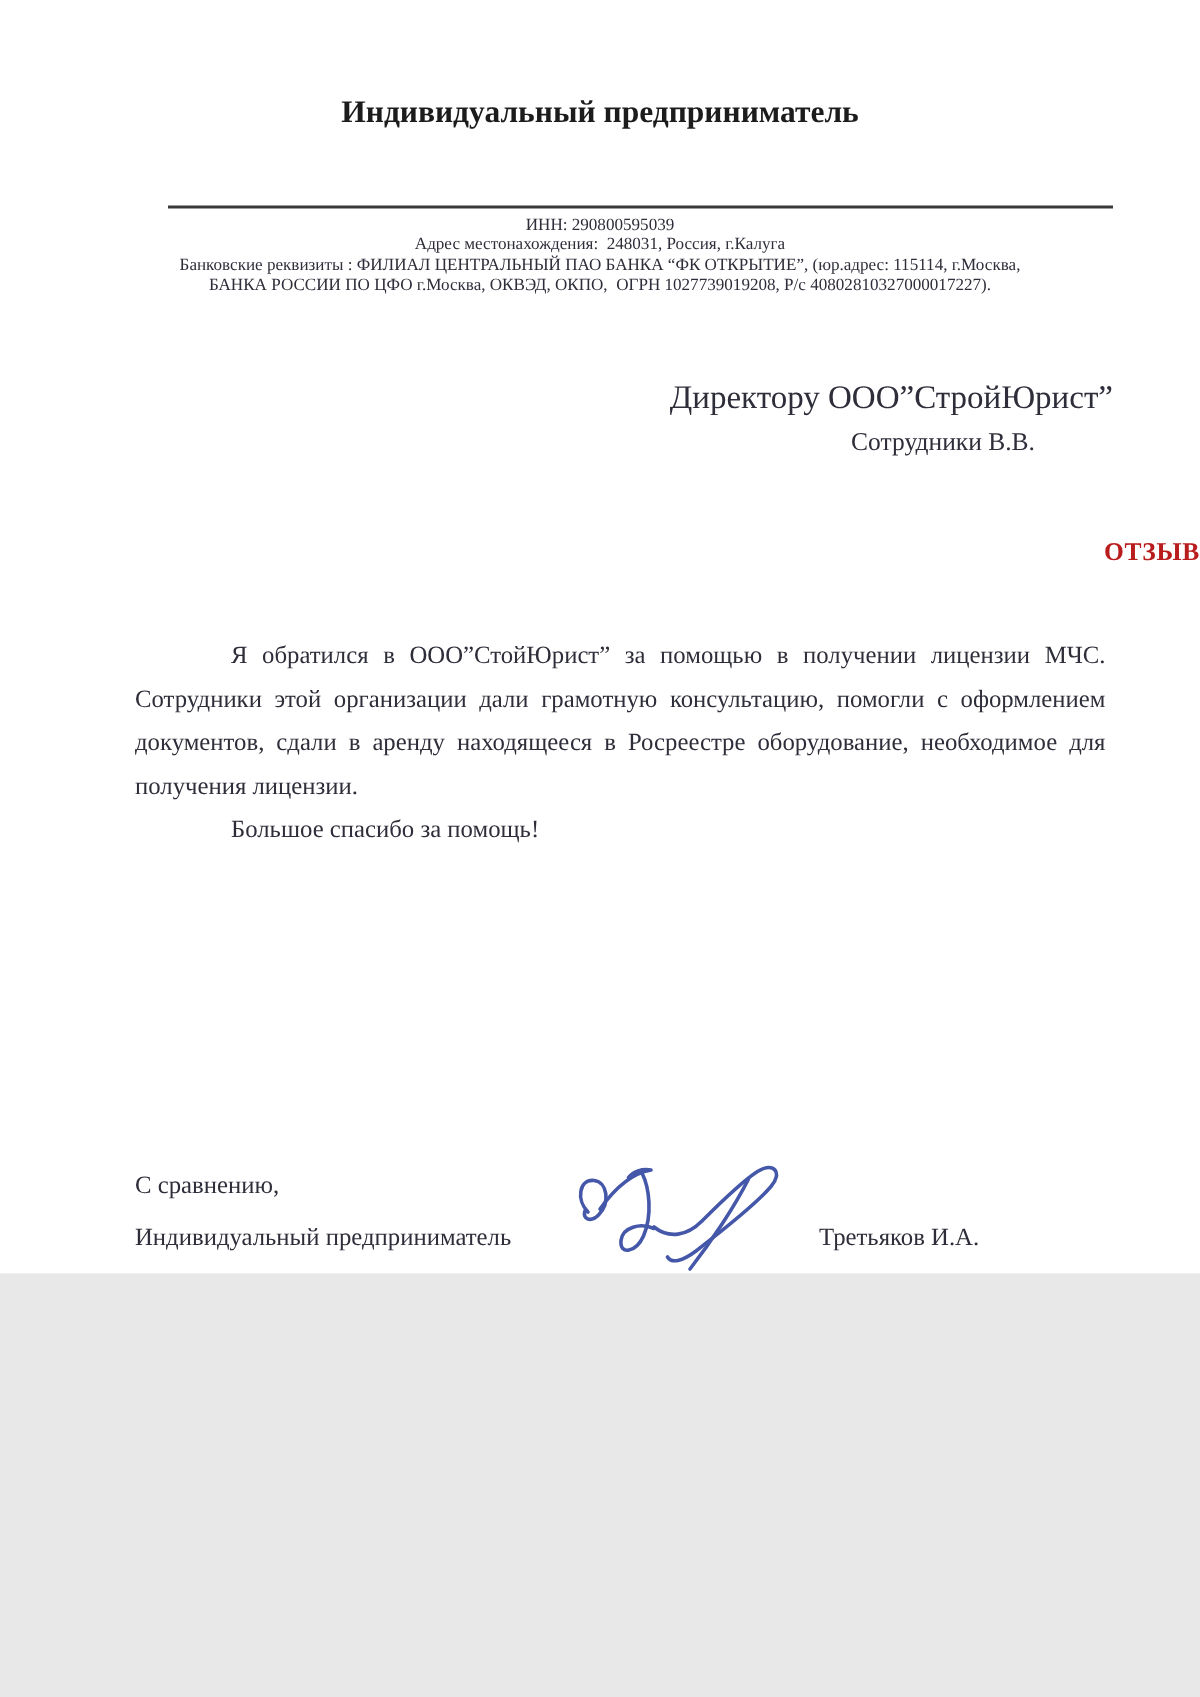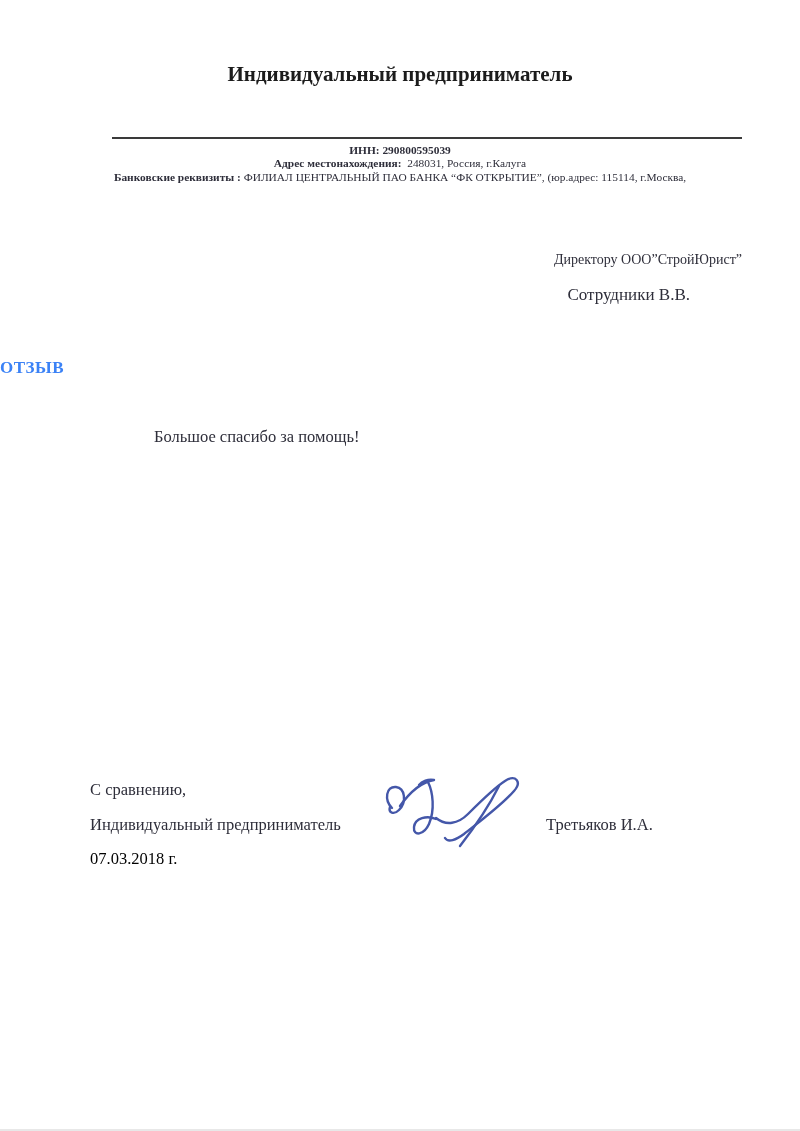--- a/index.html
+++ b/index.html
@@ -1,19 +1,19 @@
 <!DOCTYPE html>
 <html><head>
 <meta charset="utf-8">
 <style>
   html, body { margin: 0; padding: 0; background: #e8e8e8; }
   .page {
     position: relative;
     width: 800px;
-    height: 1129px;
+    height: 849px;
     margin: 0 auto;
     background: #ffffff;
     font-family: "Liberation Serif", "DejaVu Serif", serif;
     color: #2b2b2b;
     overflow: hidden;
   }
   .abs { position: absolute; }
 
   
   .letterhead {
@@ -30,40 +30,40 @@
     background: #3a3a3a;
   }
   .org-details {
     top: 144px; left: 40px; width: 720px;
     text-align: center;
     font-size: 11.4px;
     line-height: 13.4px;
     color: #2e2e3a;
   }
   .org-details .pre { white-space: pre; }
-  .b { font-weight: bold; margin-top: 18px; }
+  .b { font-weight: normal; margin-top: 18px; }
 
   
   .recipient-line1 {
     top: 252px; right: 58px;
-    font-size: 14px; color: #2e2e3a;
+    font-size: 22px; color: #2e2e3a;
   }
   .recipient-line2 {
     top: 285px; right: 110px;
     font-size: 17px; color: #2e2e3a;
   }
 
   
   .doc-title {
     top: 358px; left: 0; width: 100%;
-    text-align: left;
+    text-align: right;
     font-weight: bold;
     font-size: 17px;
     letter-spacing: 0.5px;
-    color: #3b82f6;
+    color: #b91c1c;
   }
 
   
   .body-text {
     top: 422px; left: 90px; width: 647px;
     font-size: 16.5px;
     line-height: 29px;
     color: #2e2e3a;
   }
   .body-text p {
@@ -87,28 +87,30 @@
   <div class="abs letterhead">
     <div>Индивидуальный предприниматель</div>
   </div>
 
   <div class="abs rule"></div>
 
   <div class="abs org-details">
     <div class="pre"><span class="b">ИНН:</span><span class="b"> 290800595039</span></div>
     <div class="pre"><span class="b">Адрес местонахождения:</span><span>  248031, Россия, г.Калуга</span></div>
     <div class="pre"><span class="b">Банковские реквизиты :</span><span> ФИЛИАЛ ЦЕНТРАЛЬНЫЙ ПАО БАНКА “ФК ОТКРЫТИЕ”, (юр.адрес: 115114, г.Москва,</span></div>
+    <div class="pre">БАНКА РОССИИ ПО ЦФО г.Москва, ОКВЭД, ОКПО,  ОГРН 1027739019208, Р/с 40802810327000017227).</div>
   </div>
 
   <div class="abs recipient-line1">Директору ООО”СтройЮрист”</div>
   <div class="abs recipient-line2">Сотрудники В.В.</div>
 
   <div class="abs doc-title">ОТЗЫВ</div>
 
   <div class="abs body-text">
+    <p>Я обратился в ООО”СтойЮрист” за помощью в получении лицензии МЧС. Сотрудники этой организации дали грамотную консультацию, помогли с оформлением документов, сдали в аренду находящееся в Росреестре оборудование, необходимое для получения лицензии.</p>
     <p>Большое спасибо за помощь!</p>
   </div>
 
   <div class="abs closing">С сравнению,</div>
   <div class="abs signer-role">Индивидуальный предприниматель</div>
 
   <svg class="abs signature-svg" width="185" height="100" viewBox="0 0 185 100">
     <g fill="none" stroke-width="2.4" stroke-linecap="round" stroke-linejoin="round" stroke="#4457a9">
       <path d="M14,50 C6,42 8,28 18,29 C27,30 29,44 21,52 C16,57 10,55 12,49"></path>
       <path d="M22,48 C32,34 44,24 56,22 C50,21 44,23 41,27 M50,24 C55,34 57,52 51,66 C46,77 35,79 36,69 C37,60 49,57 58,61"></path>

